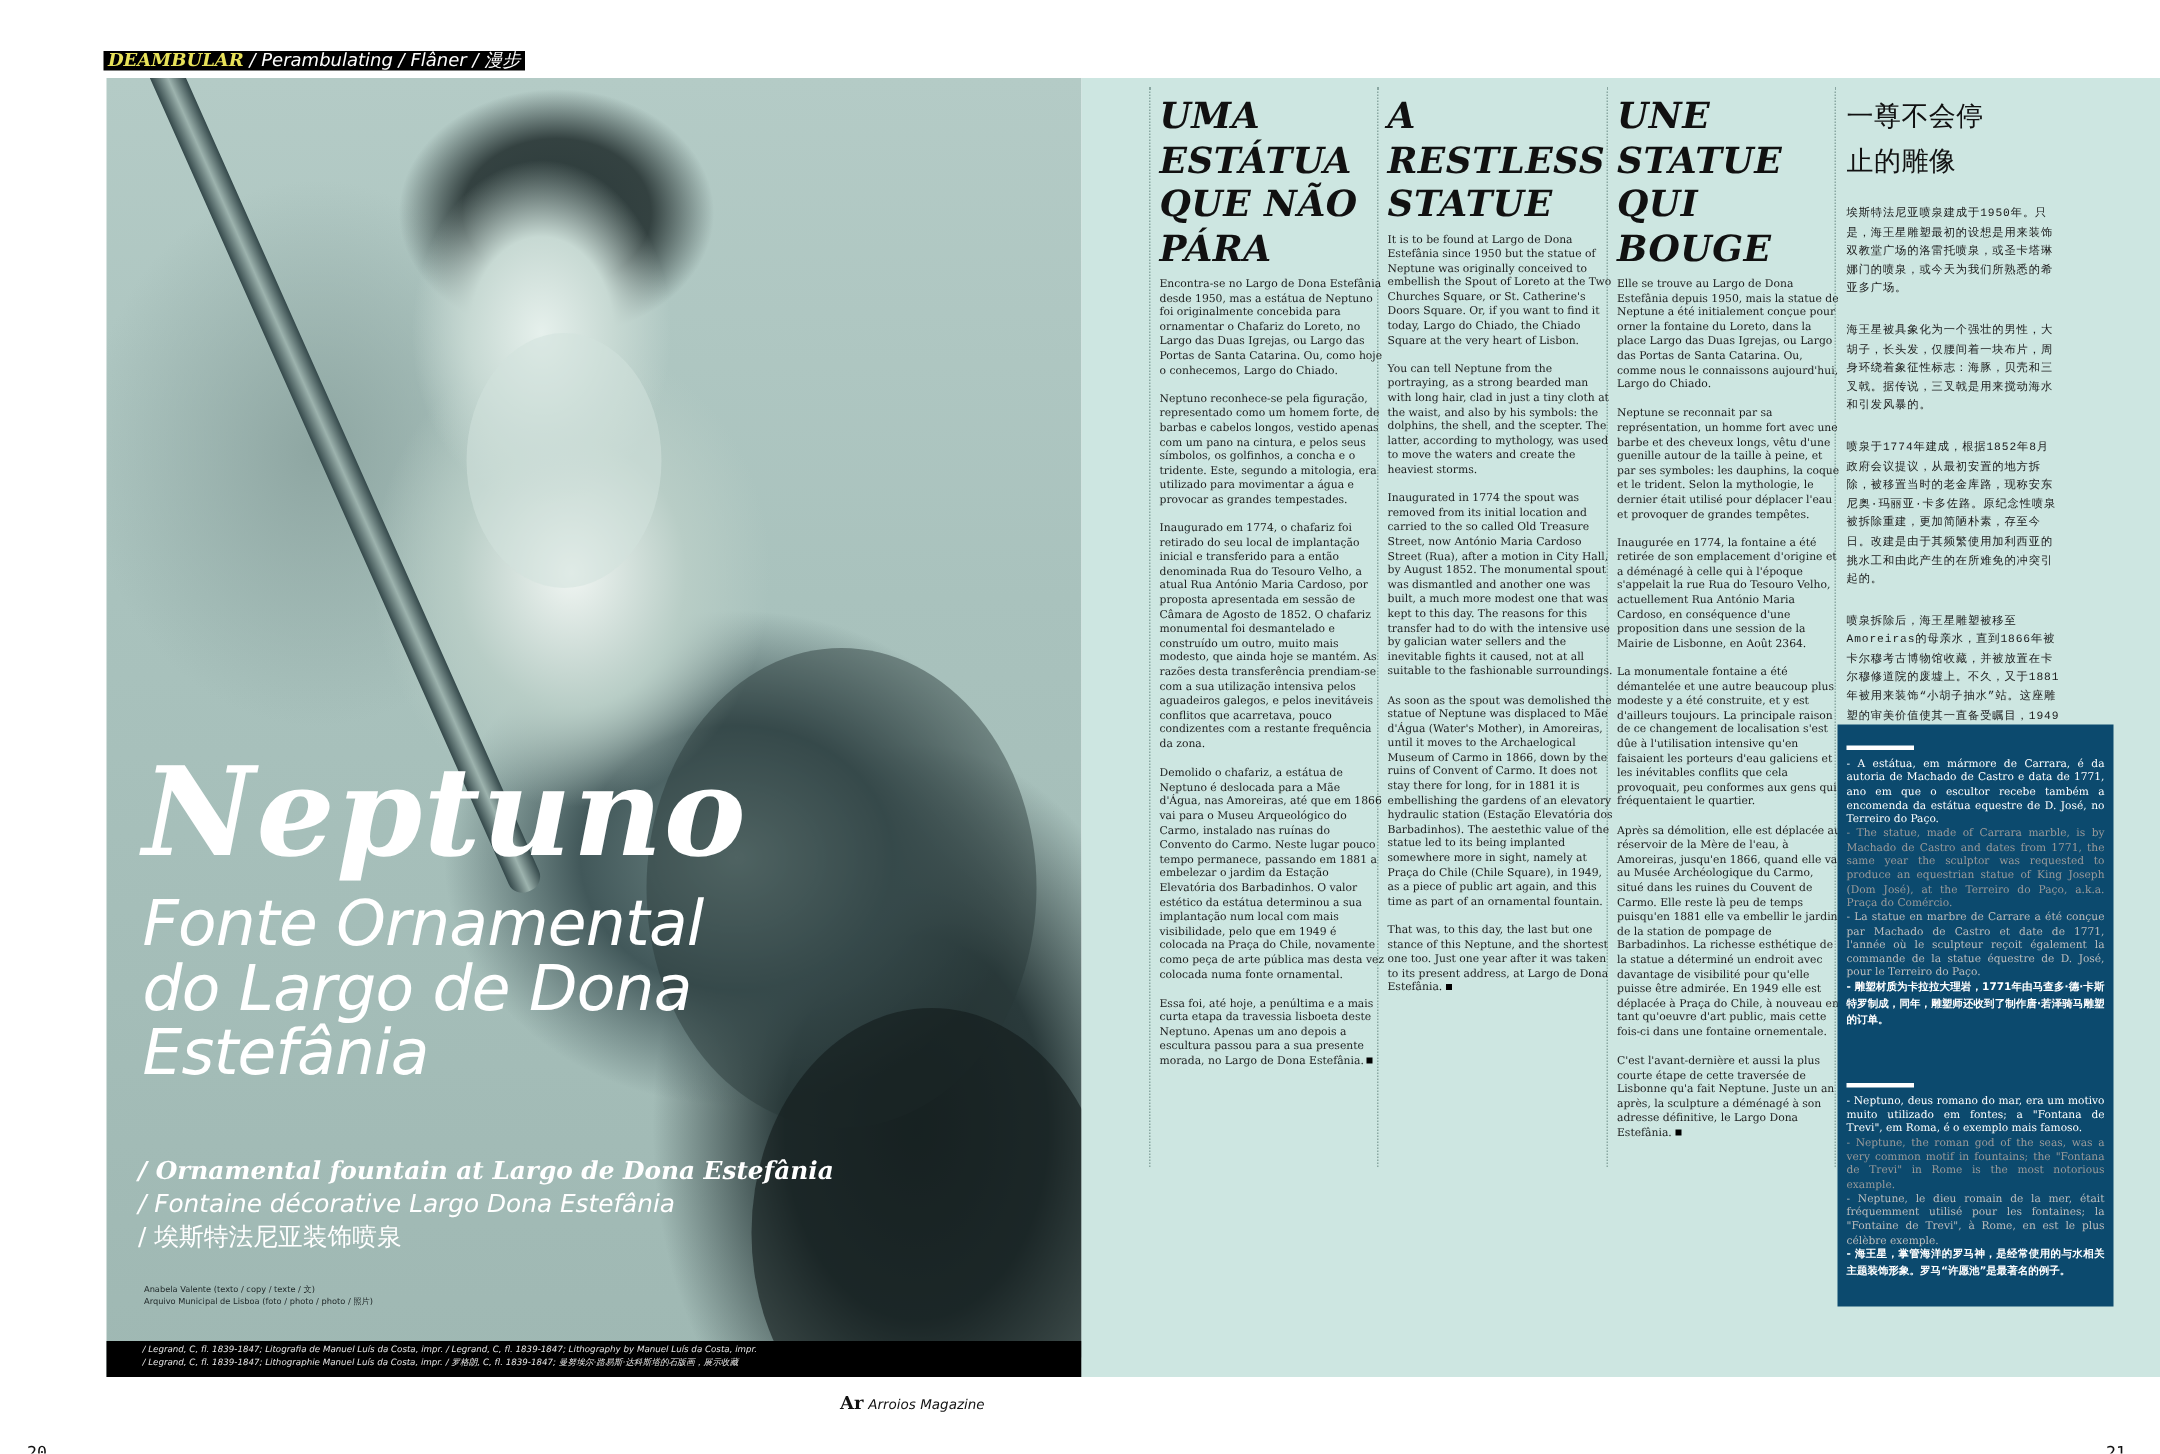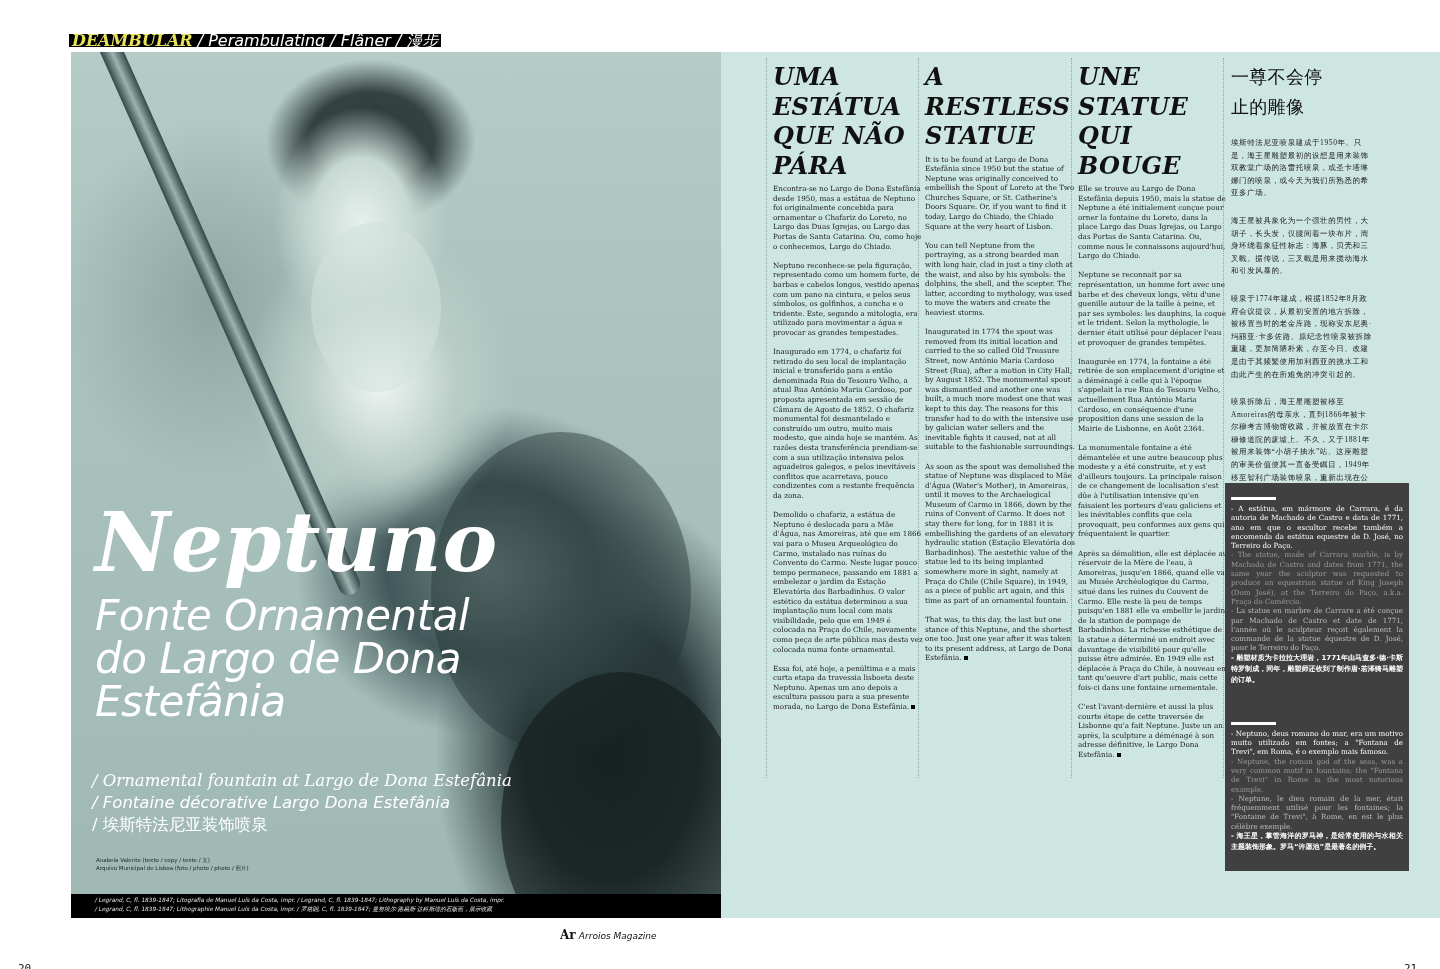--- a/index.html
+++ b/index.html
@@ -3,21 +3,21 @@
 <meta charset="utf-8">
 <style>
   * { box-sizing: border-box; margin: 0; padding: 0; }
   html, body { width: 1440px; height: 969px; background: #ffffff; overflow: hidden; }
   body { position: relative; font-family: "DejaVu Serif", serif; color: #1a1a1a; }
 
   
   .section-tag {
     position: absolute; left: 69px; top: 34px; height: 13px;
     background: #000; color: #fff; padding: 0 3px;
-    font-family: "DejaVu Sans", sans-serif; font-size: 16px; line-height: 13px;
+    font-family: "DejaVu Sans", sans-serif; font-size: 12px; line-height: 13px;
     font-style: italic; white-space: nowrap;
   }
   .section-tag .tag-main { color: #e8e25a; font-weight: bold; font-family: "DejaVu Serif", serif; }
 
   
   .photo {
     position: absolute; left: 71px; top: 52px; width: 650px; height: 866px;
     overflow: hidden;
     background:
       radial-gradient(ellipse 120px 160px at 290px 170px, #e6f0ec 0%, #c7d9d3 40%, rgba(0,0,0,0) 72%),
@@ -41,21 +41,21 @@
   .title-main {
     font-family: "DejaVu Serif", serif; font-weight: bold; font-style: italic;
     font-size: 82px; line-height: 88px; letter-spacing: 1px; text-align: center;
   }
   .title-sub {
     font-family: "DejaVu Sans", sans-serif; font-style: italic; font-weight: 200;
     font-size: 42px; line-height: 43px; margin-top: 8px; letter-spacing: -0.5px;
   }
   .alt-titles { position: absolute; left: 92px; top: 770px; color: #fff; }
   .alt-titles div { font-size: 16.5px; line-height: 22px; white-space: nowrap; font-style: italic; }
-  .alt-en { font-family: "DejaVu Serif", serif; font-weight: normal; }
+  .alt-en { font-family: "DejaVu Serif", serif; font-weight: bold; }
   .alt-fr { font-family: "DejaVu Sans", sans-serif; font-weight: normal; }
   .alt-zh { font-family: "DejaVu Sans", sans-serif; font-style: normal !important; }
 
   .credits {
     position: absolute; left: 96px; top: 856px; color: #1d2526;
     font-family: "DejaVu Sans", sans-serif; font-size: 5.5px; line-height: 8px;
   }
   .caption-bar {
     position: absolute; left: 71px; top: 894px; width: 650px; height: 24px;
     background: #000; color: #e5e5e5; padding: 2px 0 0 24px;
@@ -78,27 +78,27 @@
   .col h2 {
     font-family: "DejaVu Serif", serif; font-weight: bold; font-style: italic;
     font-size: 24px; line-height: 29.5px; color: #111; letter-spacing: 0.3px;
     margin-bottom: 4px; text-transform: uppercase;
   }
   .col h2.zh { font-family: Liberation Serif, serif; font-style: normal; font-weight: normal; font-size: 18px; line-height: 30px; }
   .col p {
     font-family: "DejaVu Serif", serif; font-size: 7.2px; line-height: 9.6px;
     color: #1b1b1b; margin-bottom: 9.6px;
   }
-  .col.zh-col p { font-family: Liberation Serif, serif; font-size: 7.5px; line-height: 12.6px; letter-spacing: 0.6px; margin-top: 15px; }
+  .col.zh-col p { font-family: Liberation Mono, monospace; font-size: 7.5px; line-height: 12.6px; letter-spacing: 0.6px; margin-top: 15px; }
   .end-mark { display: inline-block; width: 4px; height: 4px; background: #000; margin-left: 2px; vertical-align: baseline; }
 
   
   .sidebar {
     position: absolute; left: 1225px; top: 483px; width: 184px; height: 388px;
-    background: #404040; color: #fff; padding: 14px 6px 0 6px;
+    background: #0c4a6e; color: #fff; padding: 14px 6px 0 6px;
     font-family: "DejaVu Serif", serif; font-size: 7.1px; line-height: 9.3px;
   }
   .sidebar .rule { width: 45px; height: 3px; background: #fff; margin: 0 0 4px 0; }
   .sidebar p { text-align: justify; }
   .sidebar p.en { color: #9a9a9a; }
   .sidebar p.fr { color: #bdbdbd; }
   .sidebar p.zh { font-family: "DejaVu Sans", sans-serif; font-weight: bold; color: #fff; font-size: 7px; line-height: 11px; }
   .sidebar .group { margin-bottom: 36px; }
 
   

